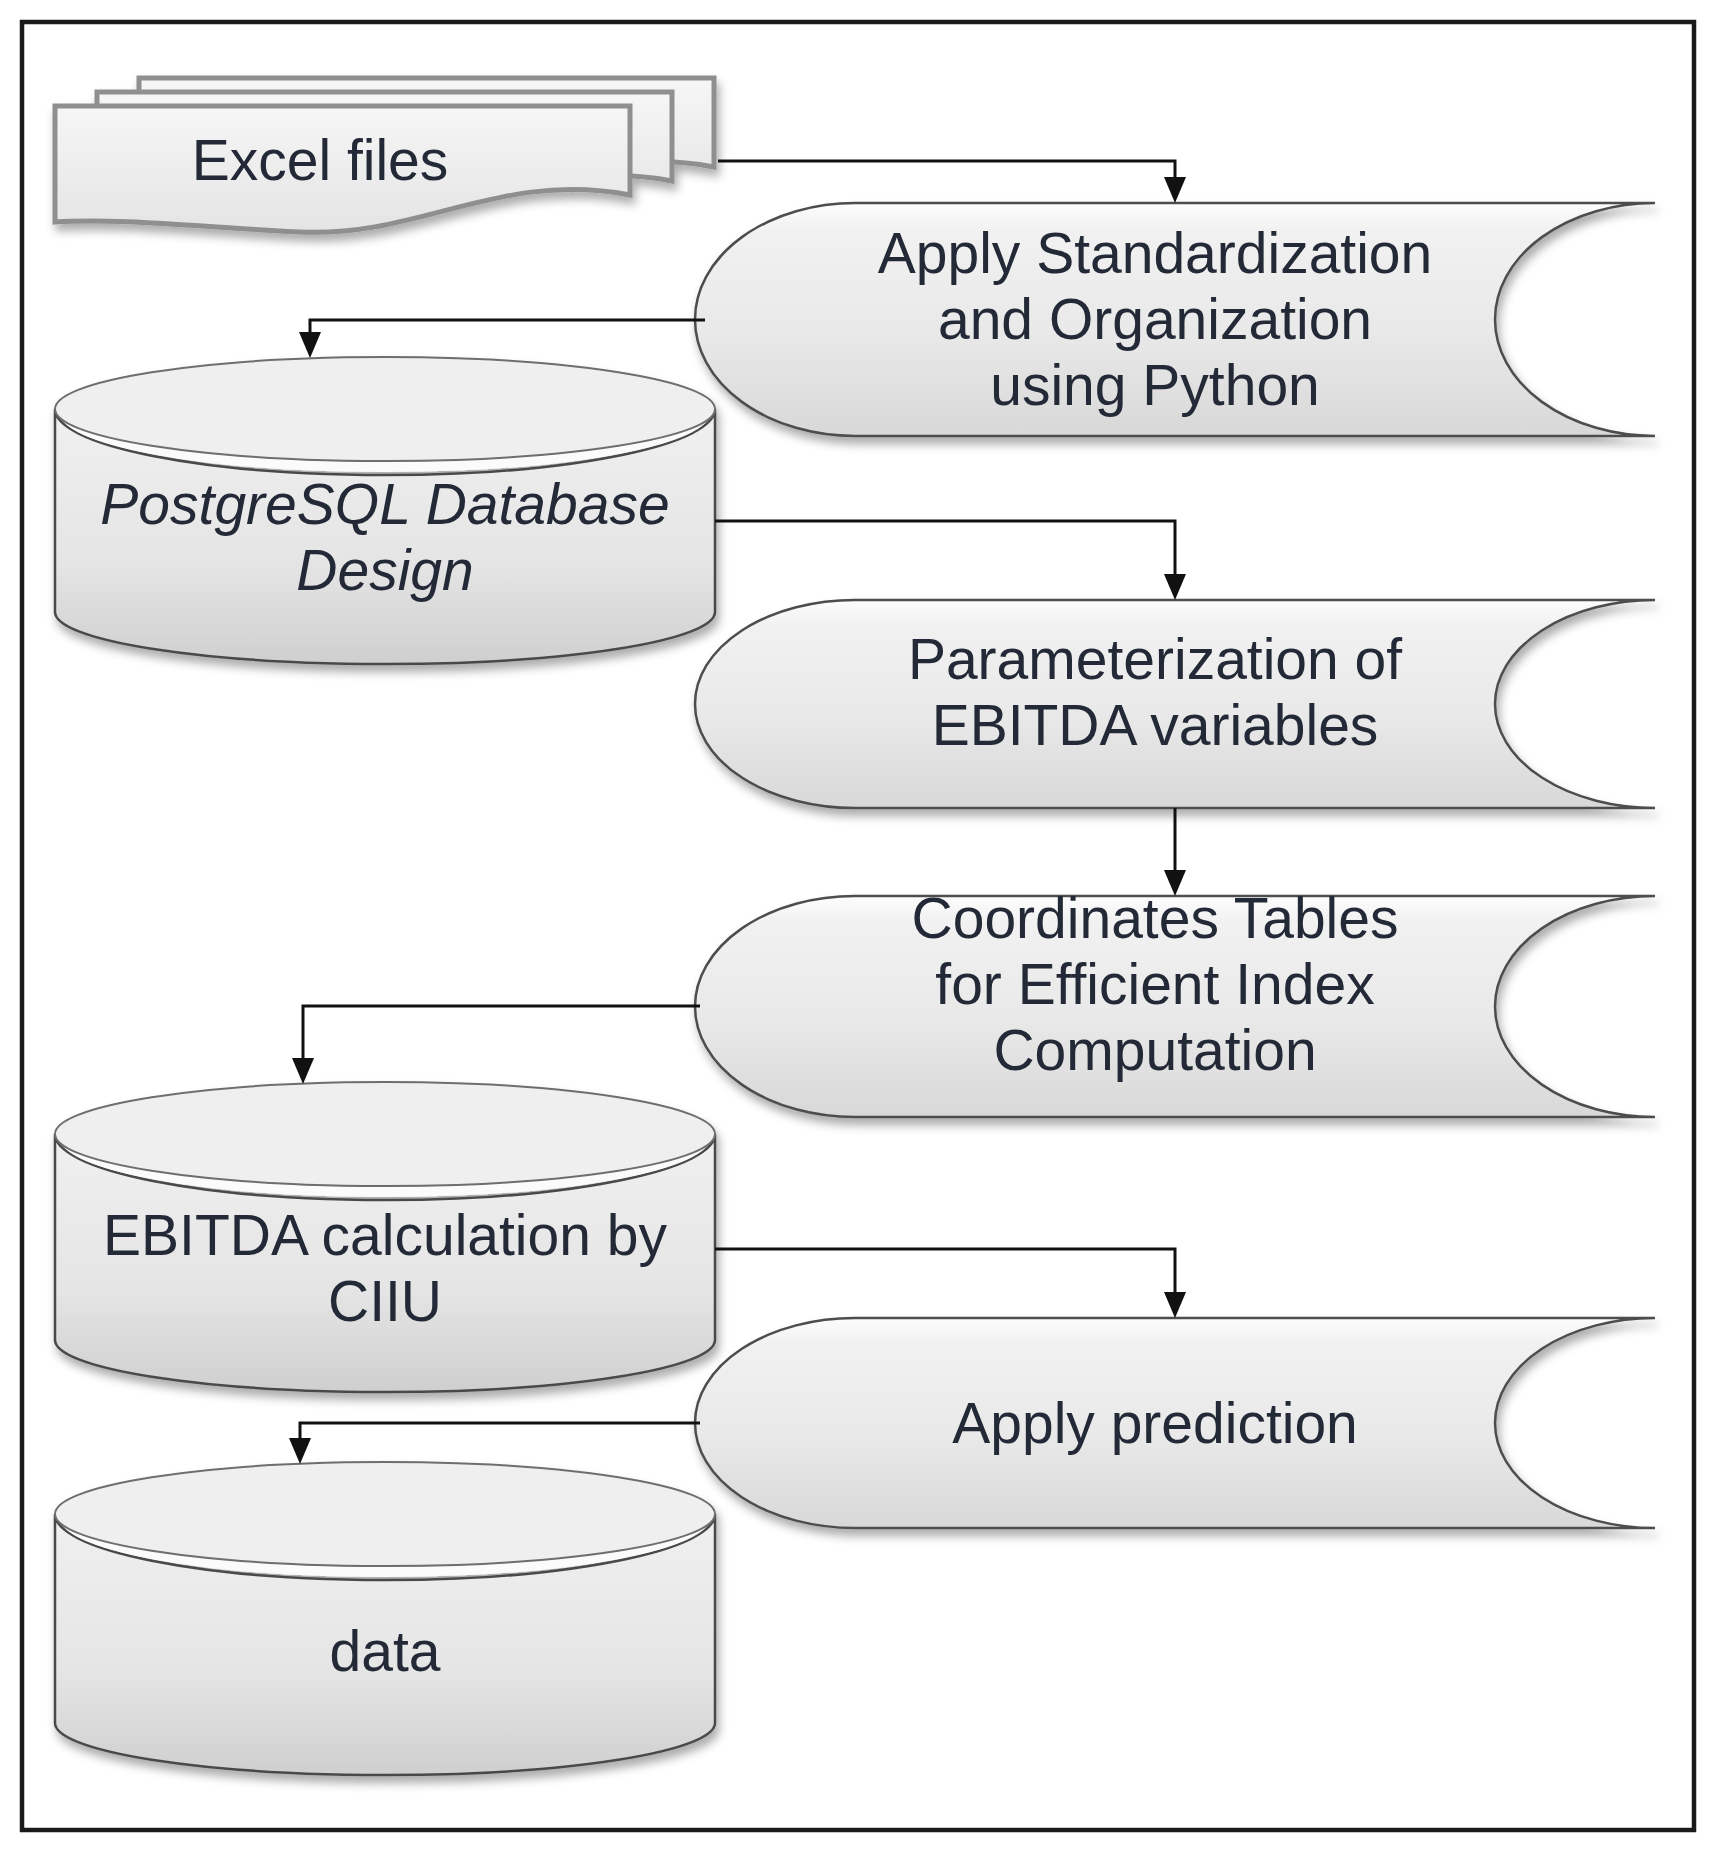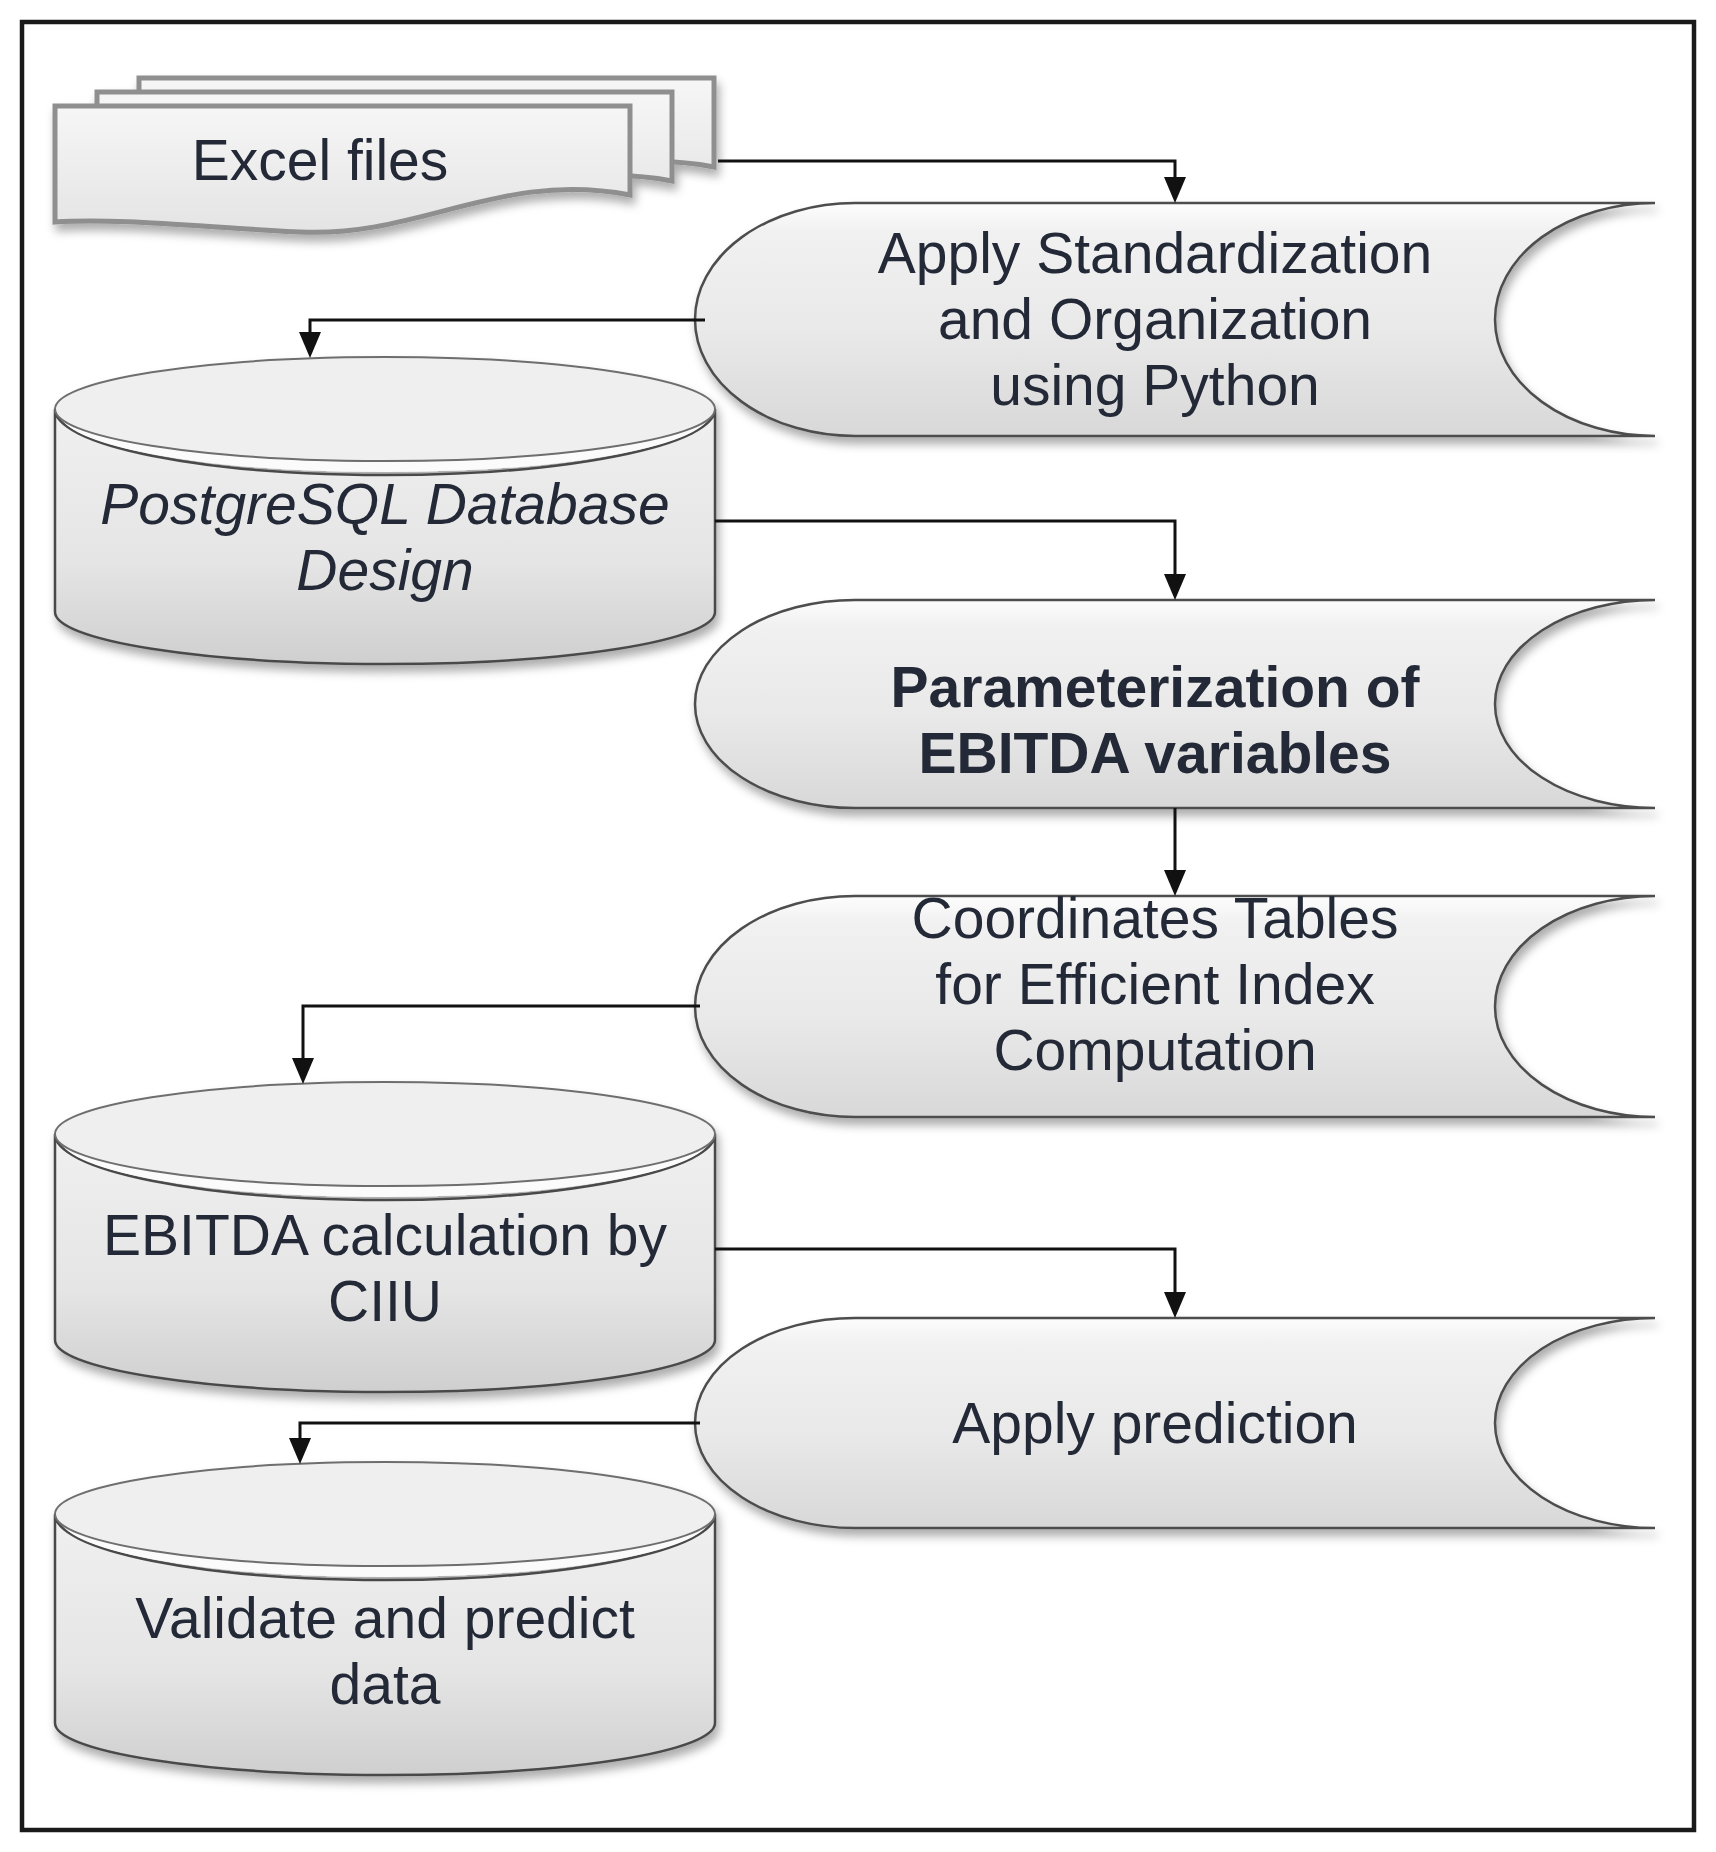--- a/index.html
+++ b/index.html
@@ -114,38 +114,37 @@
     <span>Apply Standardization</span>
     <span>and Organization</span>
     <span>using Python</span>
   </div>
 
   <div class="node-label" style="left:385px;top:537px;font-style:italic;">
     <span>PostgreSQL Database</span>
     <span>Design</span>
   </div>
 
-  <div class="node-label" style="left:1155px;top:720px;font-weight:bold;">
+  <div class="node-label" style="left:1155px;top:692px;">
     <span>Parameterization of</span>
     <span>EBITDA variables</span>
   </div>
 
   <div class="node-label" style="left:1155px;top:984px;">
     <span>Coordinates Tables</span>
     <span>for Efficient Index</span>
     <span>Computation</span>
   </div>
 
   <div class="node-label" style="left:385px;top:1268px;">
     <span>EBITDA calculation by</span>
     <span>CIIU</span>
   </div>
 
   <div class="node-label" style="left:1155px;top:1423px;">
     <span>Apply prediction</span>
   </div>
 
   <div class="node-label" style="left:385px;top:1651px;">
-    <span>Validate and predict</span>
     <span>data</span>
   </div>
 
 </div>
 
 </body></html>

